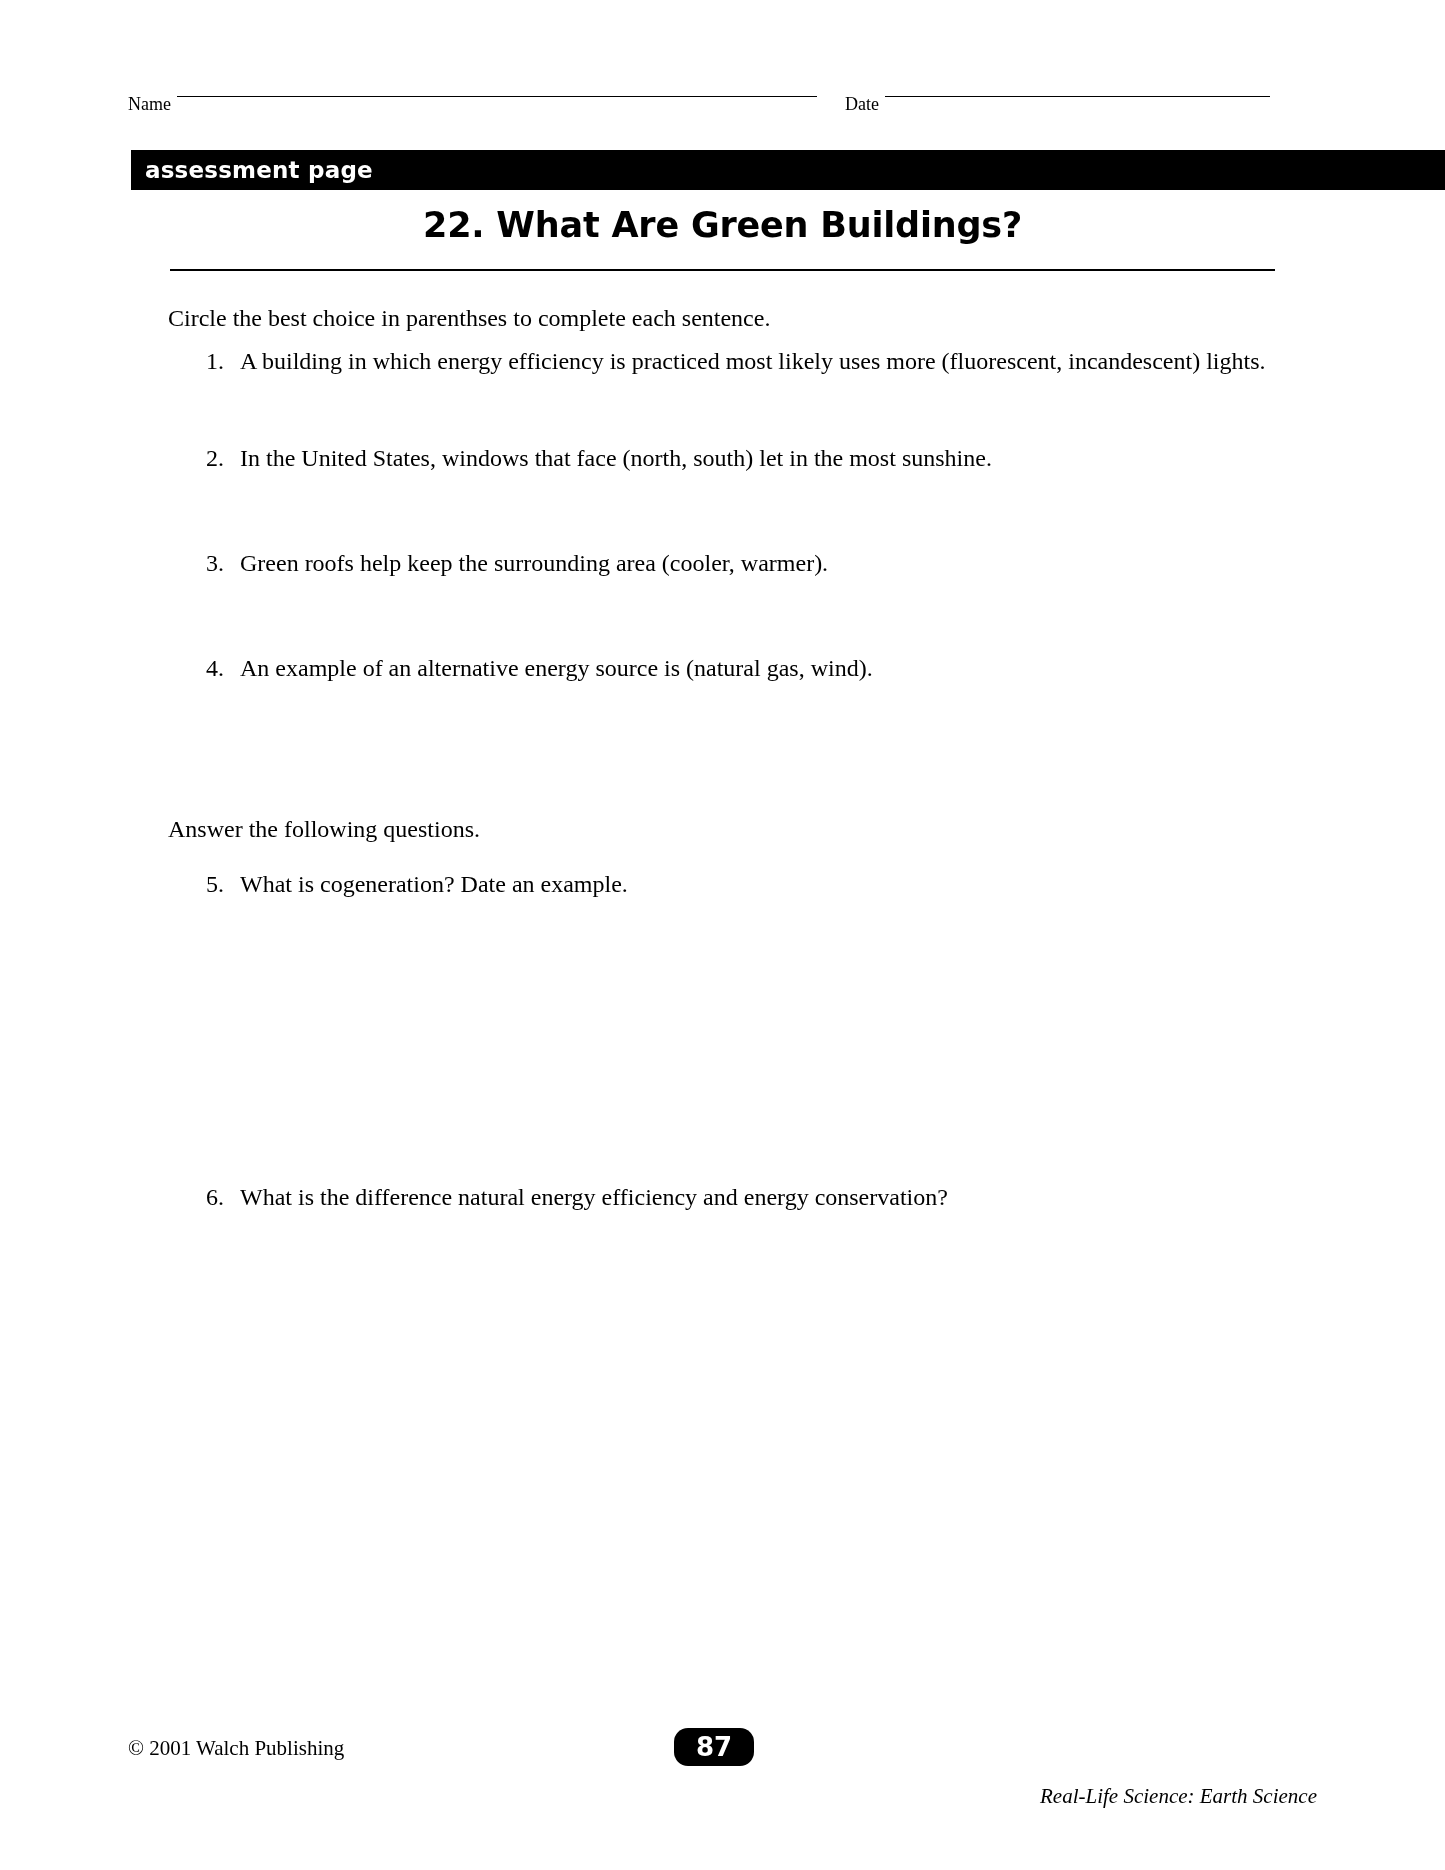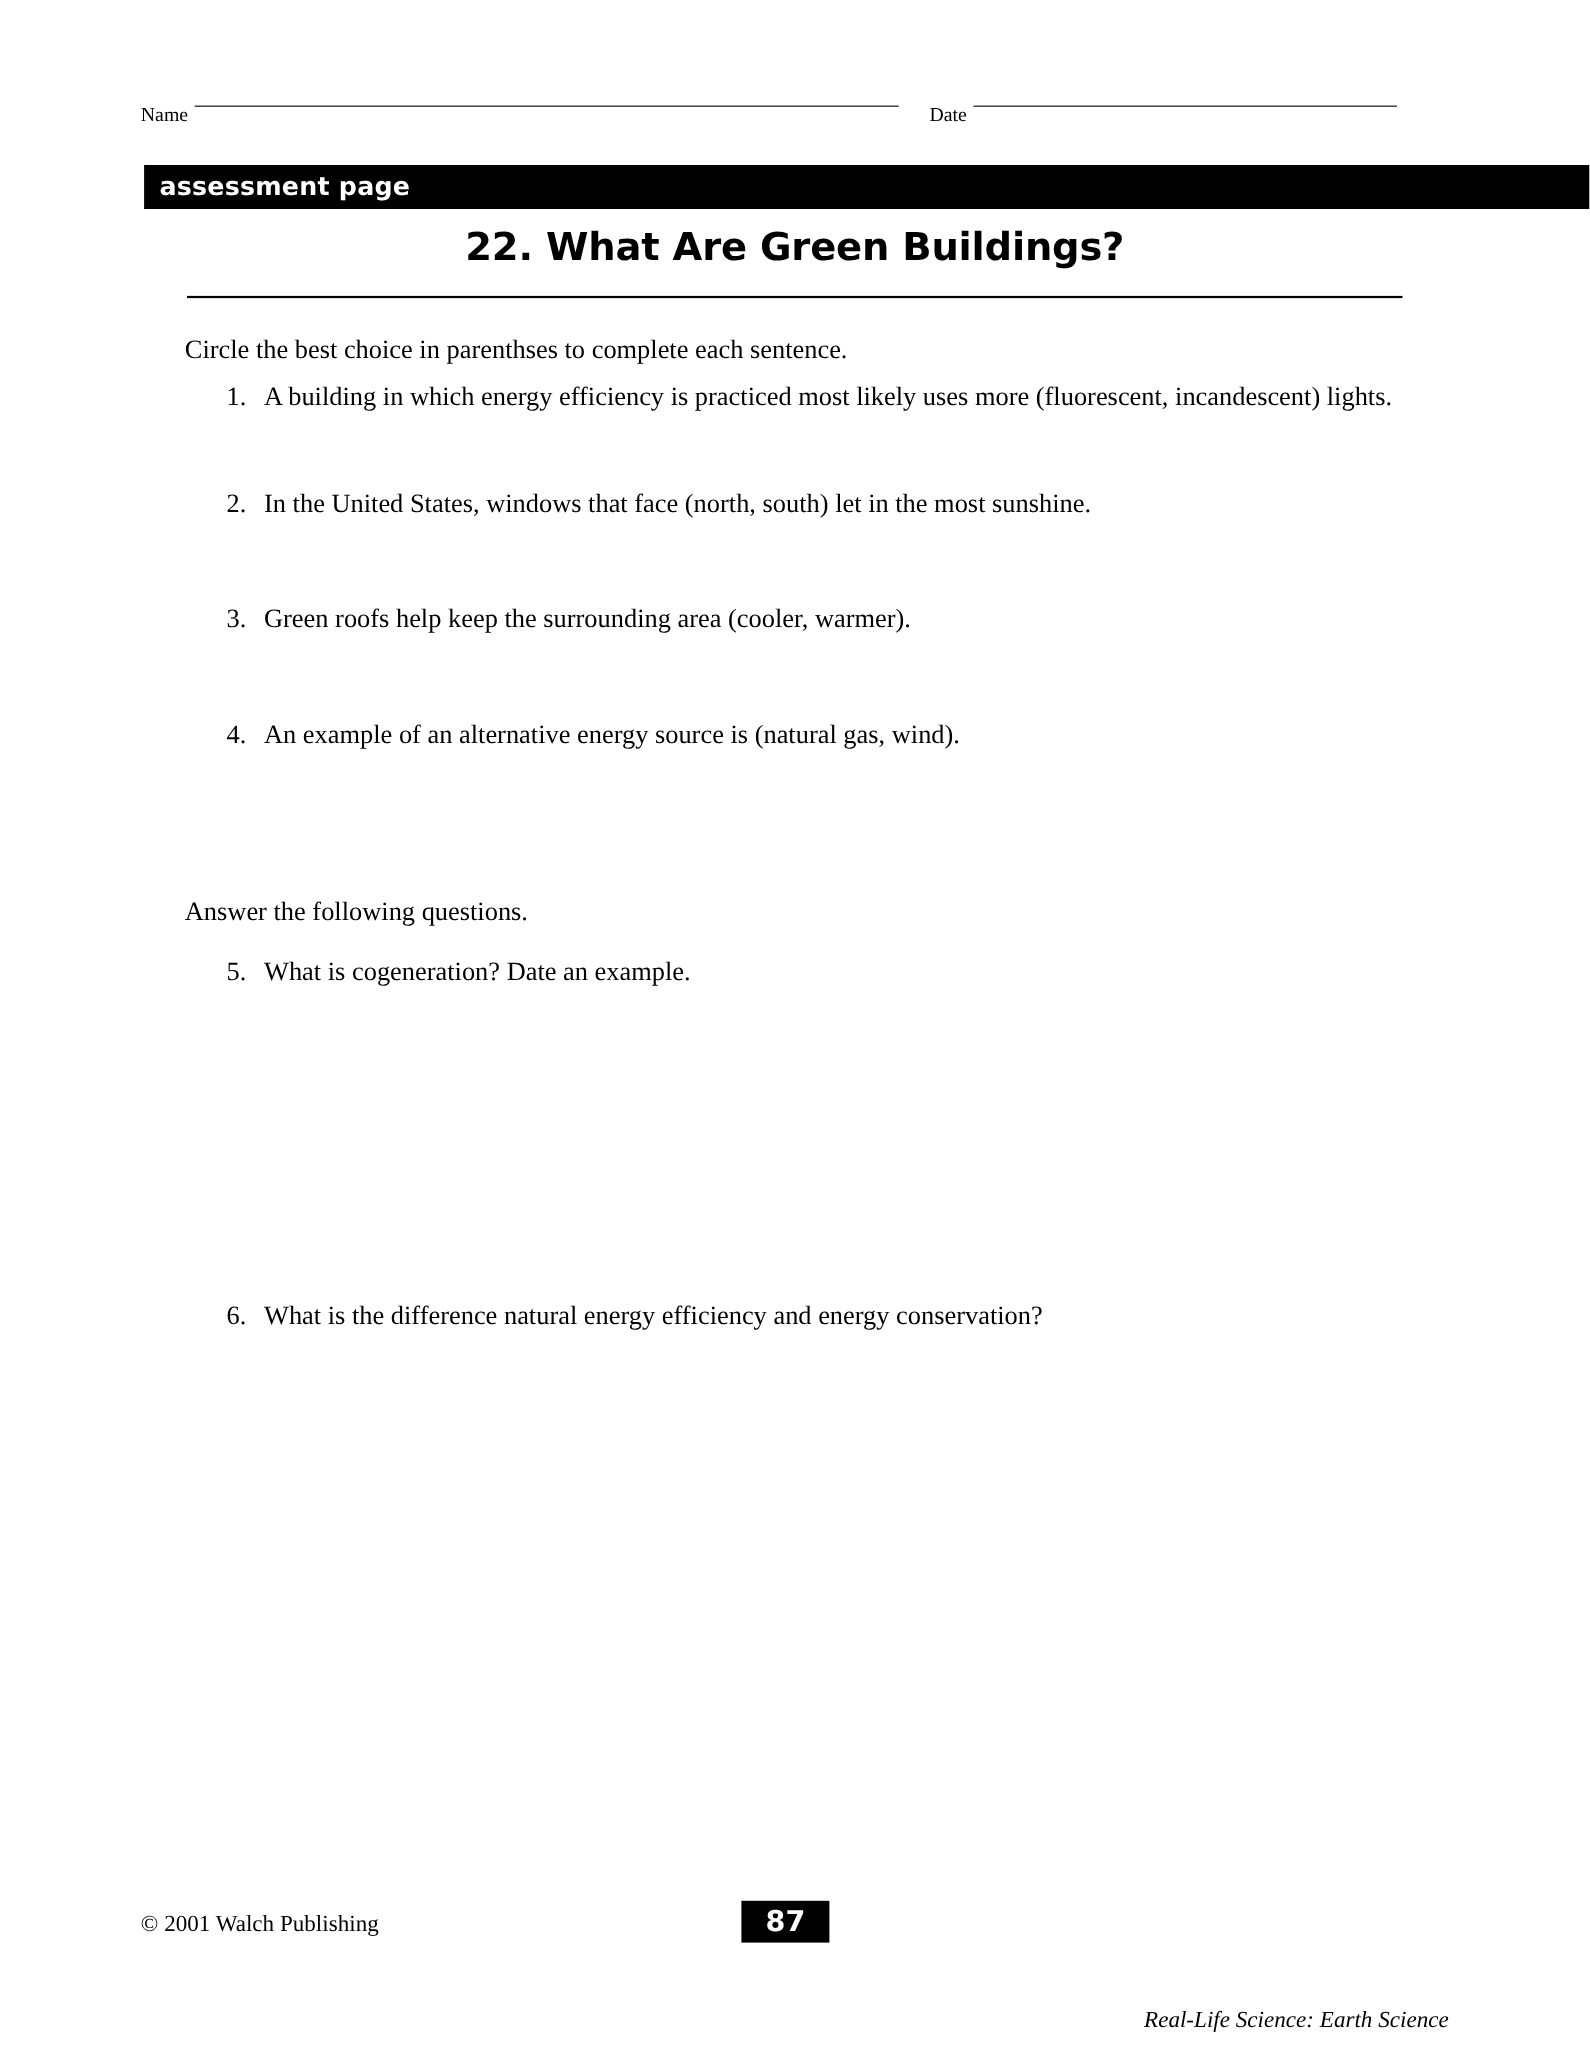--- a/index.html
+++ b/index.html
@@ -127,38 +127,39 @@
   
   .footer-left {
     position: absolute;
     left: 128px;
     top: 1736px;
     font-size: 21px;
   }
   .footer-right {
     position: absolute;
     right: 128px;
-    top: 1824px;
+    top: 1784px;
     font-size: 21px;
     font-style: italic;
   }
   .page-number {
     position: absolute;
     left: 674px;
     top: 1728px;
     width: 80px;
     height: 38px;
     background: #000000;
     color: #ffffff;
     font-family: "DejaVu Sans", sans-serif;
     font-weight: bold;
     font-size: 26px;
     display: flex;
     align-items: center;
     justify-content: center;
+    border-radius: 14px;
   }
 </style>
 </head>
 <body>
 
 <div class="page">
 
   <div class="namedate">
     <span class="nd-label">Name</span>
     <span class="nd-rule name"></span>

